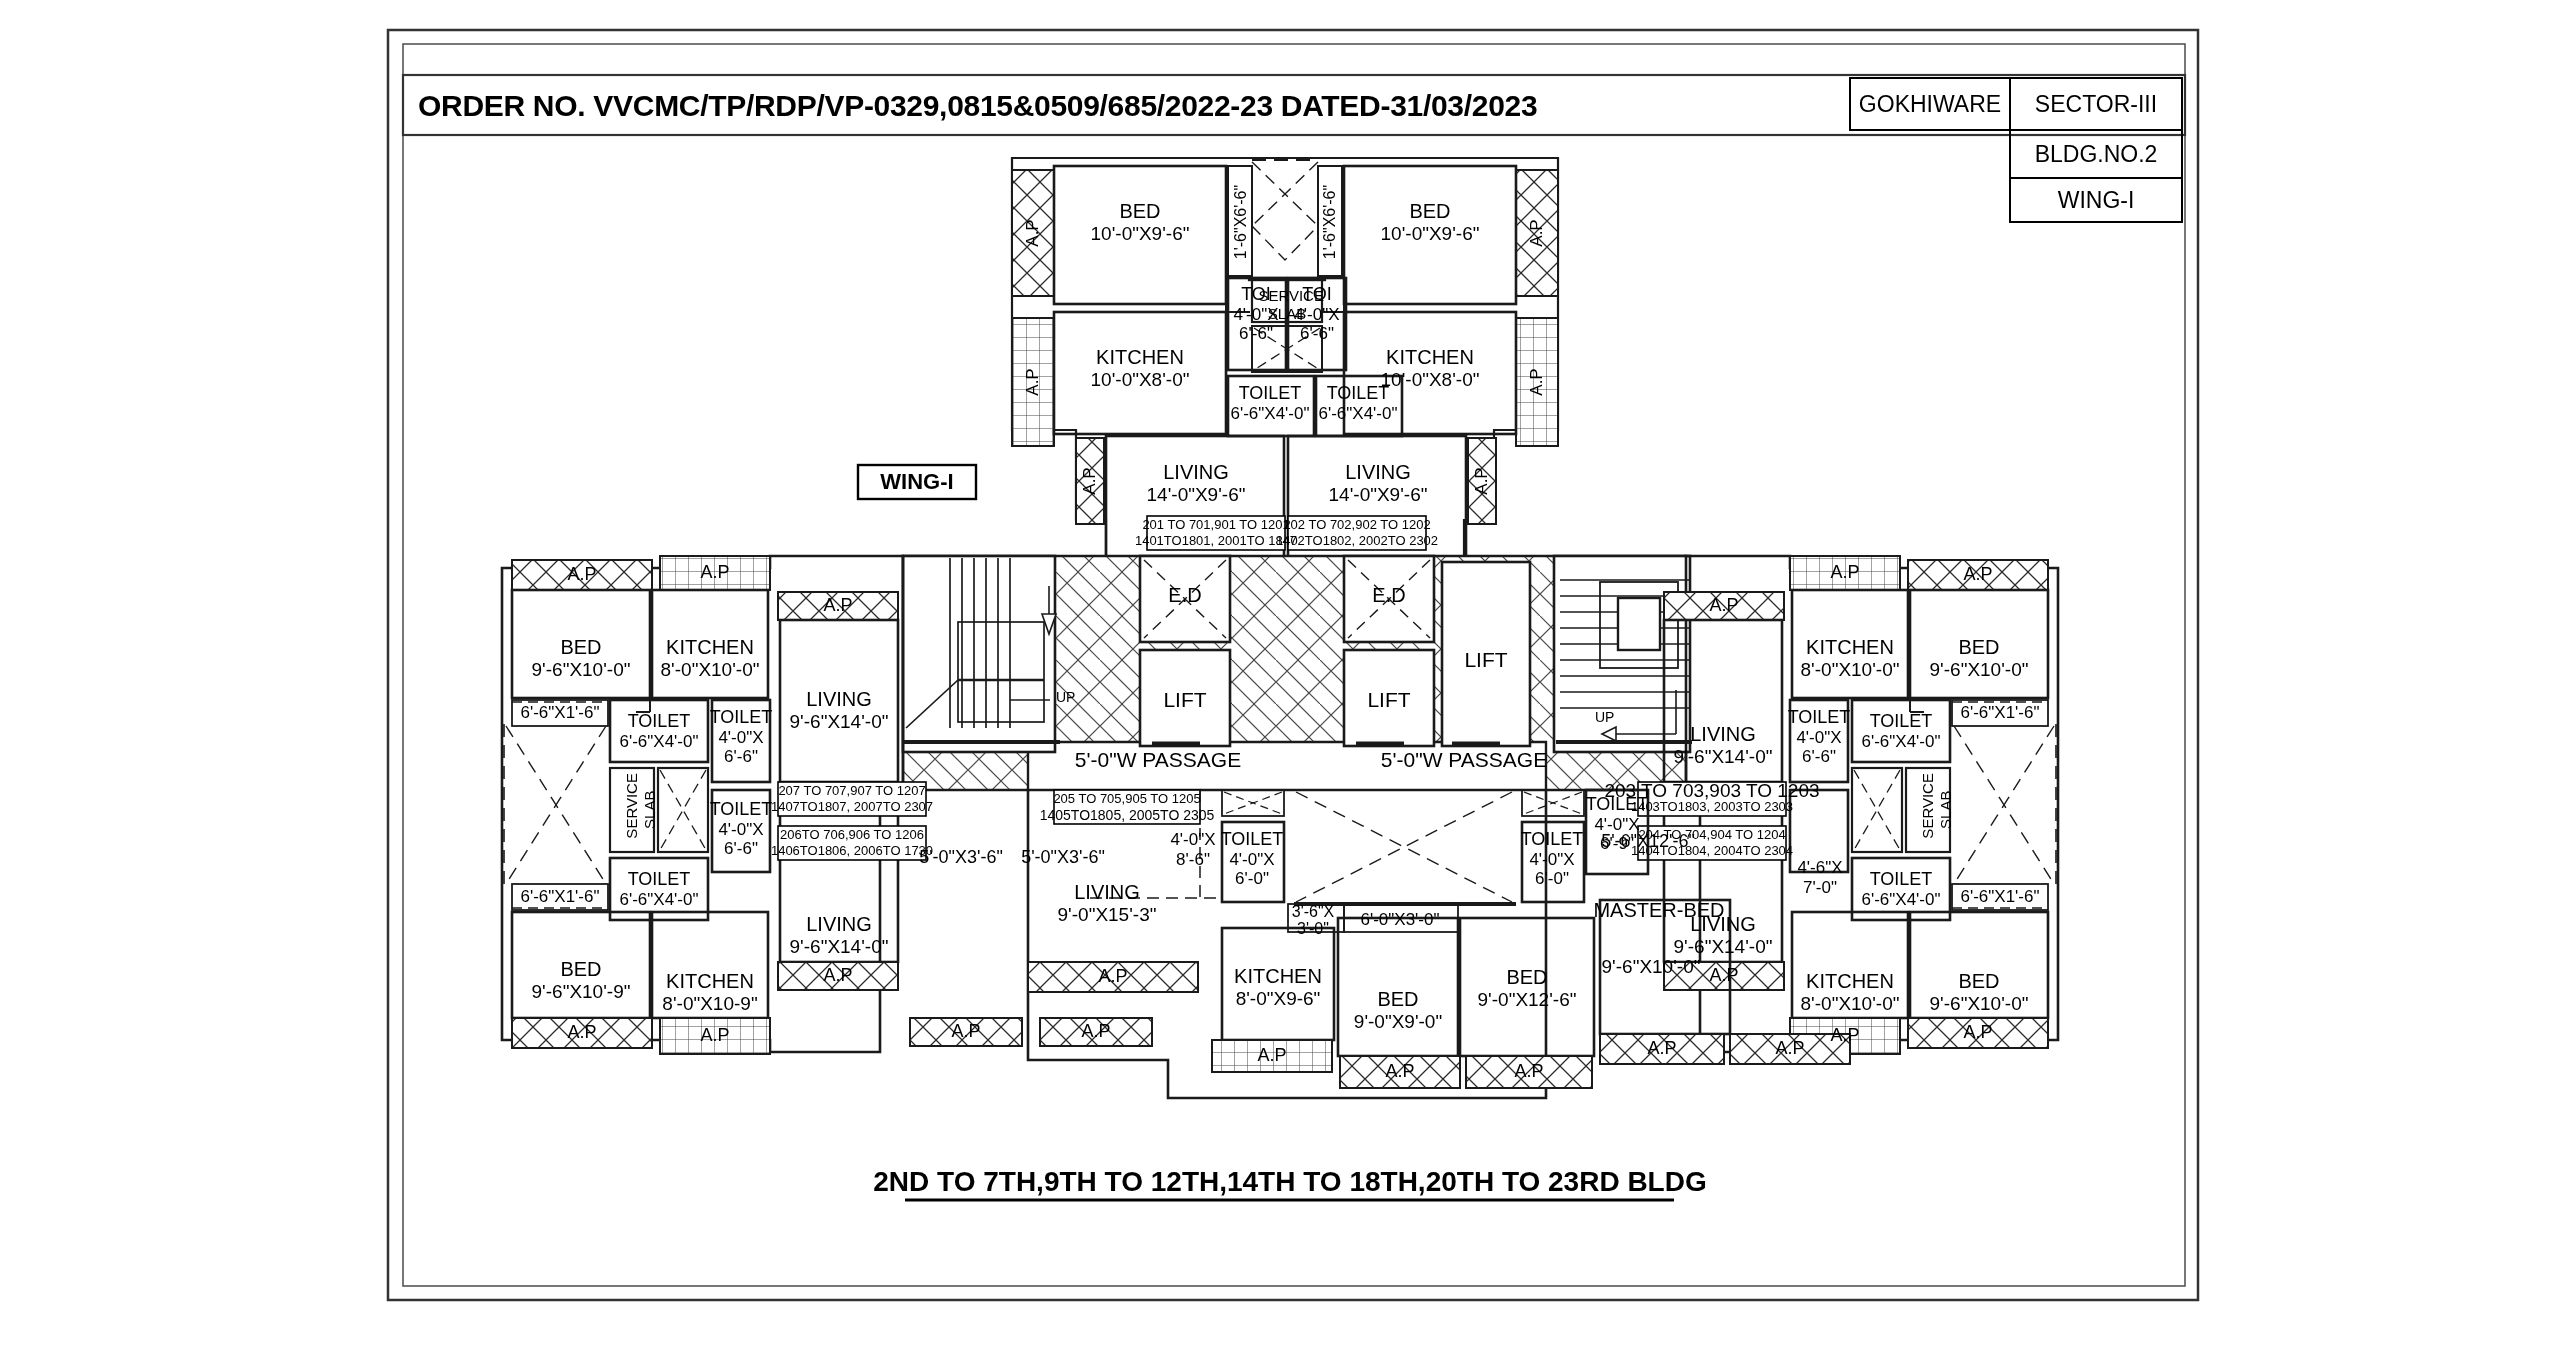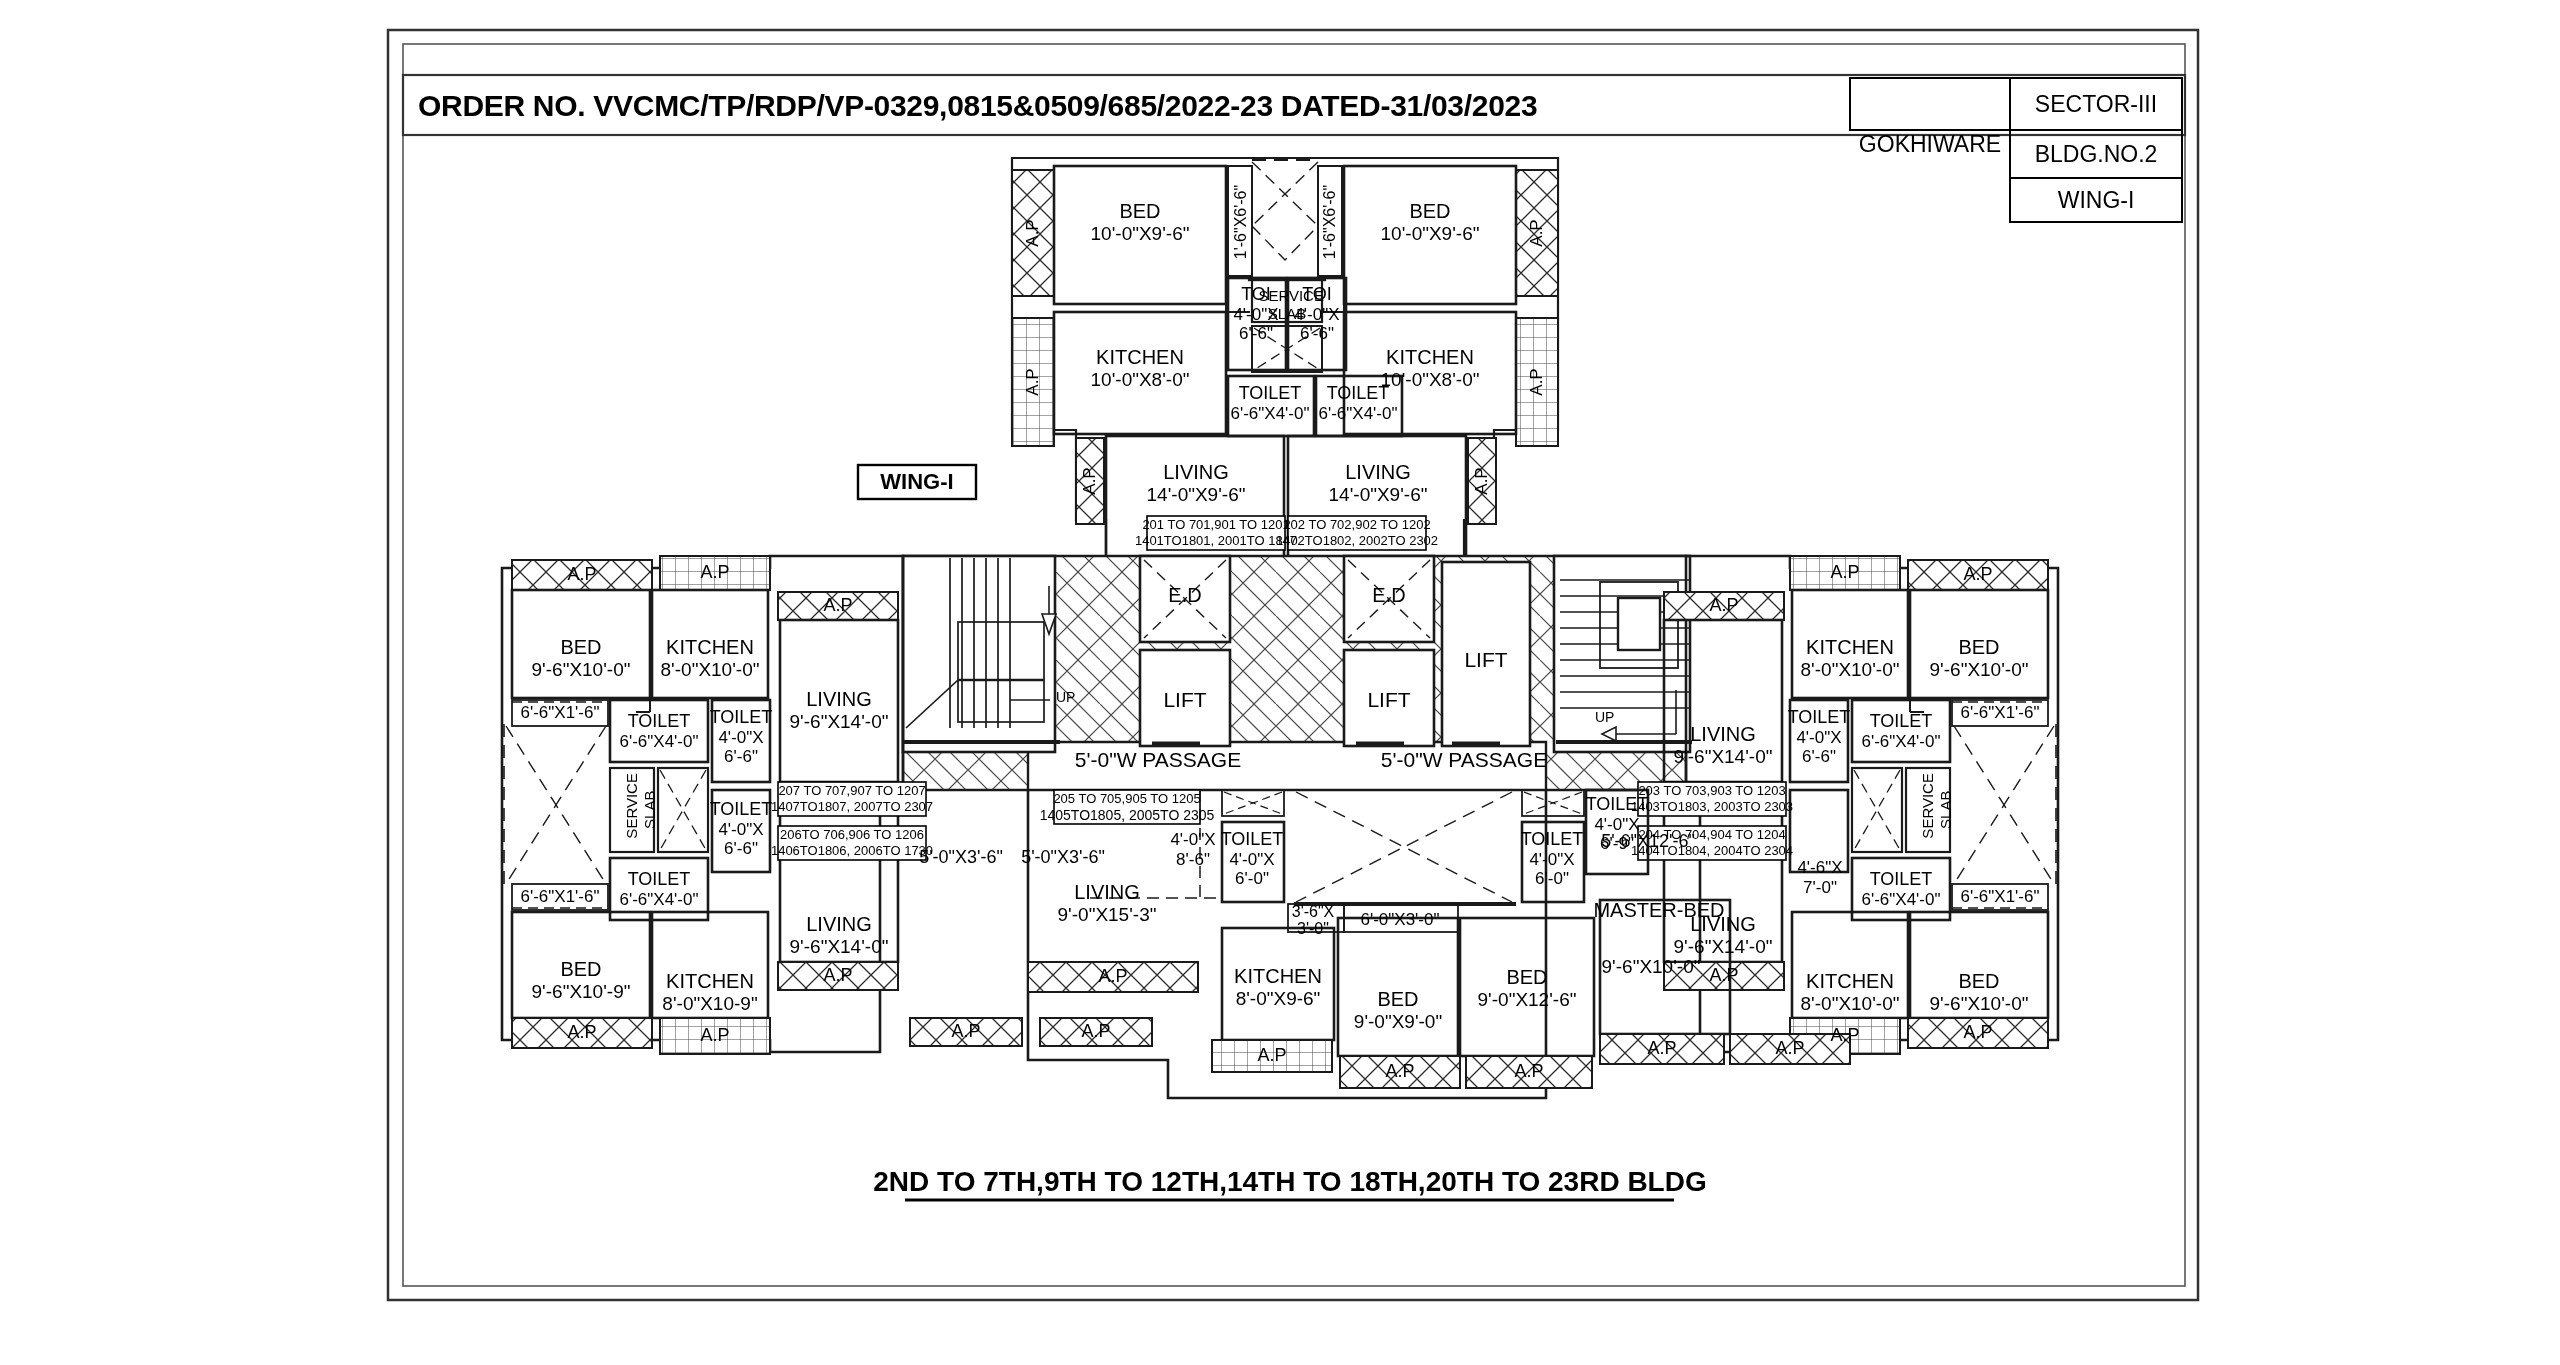--- a/index.html
+++ b/index.html
@@ -277,21 +277,21 @@
   <g stroke="#1a1a1a" stroke-width="2" fill="none">
     <path d="M1226,300 L1226,312 M1226,312 L1250,312"></path>
     <path d="M1344,300 L1344,312 M1320,312 L1344,312"></path>
     <path d="M650,698 L650,712 M636,712 L650,712"></path>
     <path d="M1910,698 L1910,712 M1924,712 L1910,712"></path>
   </g>
 </svg>
 
 <div class="lbl bold" style="left:418px;top:90px;font-size:30px;letter-spacing:-0.3px;">ORDER NO. VVCMC/TP/RDP/VP-0329,0815&amp;0509/685/2022-23 DATED-31/03/2023</div>
 
-<div class="lbl ctr" style="left:1930px;top:104px;font-size:23px;margin-top:40px;">GOKHIWARE</div>
+<div class="lbl ctr" style="left:1930px;top:104px;font-size:23px;">GOKHIWARE</div>
 <div class="lbl ctr" style="left:2096px;top:104px;font-size:23px;">SECTOR-III</div>
 <div class="lbl ctr" style="left:2096px;top:154px;font-size:23px;">BLDG.NO.2</div>
 <div class="lbl ctr" style="left:2096px;top:200px;font-size:23px;">WING-I</div>
 
 <div class="lbl ctr bold" style="left:917px;top:482px;font-size:22px;">WING-I</div>
 
 <div class="lbl ctr bold" style="left:1290px;top:1182px;font-size:28px;">2ND TO 7TH,9TH TO 12TH,14TH TO 18TH,20TH TO 23RD BLDG</div>
 
 <div class="lbl ctr" style="left:1140px;top:212px;font-size:20px;">BED</div>
 <div class="lbl ctr" style="left:1140px;top:234px;font-size:19px;">10'-0"X9'-6"</div>
@@ -424,21 +424,21 @@
 <div class="lbl ctr" style="left:1979px;top:1004px;font-size:19px;">9'-6"X10'-0"</div>
 <div class="lbl ctr" style="left:1850px;top:982px;font-size:20px;">KITCHEN</div>
 <div class="lbl ctr" style="left:1850px;top:1004px;font-size:19px;">8'-0"X10'-0"</div>
 <div class="lbl ctr" style="left:1723px;top:925px;font-size:20px;">LIVING</div>
 <div class="lbl ctr" style="left:1723px;top:947px;font-size:19px;">9'-6"X14'-0"</div>
 
 <div class="lbl ctr" style="left:1820px;top:868px;font-size:17px;">4'-6"X</div>
 <div class="lbl ctr" style="left:1820px;top:888px;font-size:17px;">7'-0"</div>
 <div class="lbl ctr" style="left:1648px;top:842px;font-size:18px;">5'-6"X12'-6"</div>
 
-<div class="lbl ctr" style="left:1712px;top:791px;font-size:13px;">203 TO 703,903 TO 1203</div>
+<div class="lbl ctr" style="left:1712px;top:791px;font-size:19px;">203 TO 703,903 TO 1203</div>
 <div class="lbl ctr" style="left:1712px;top:807px;font-size:13px;">1403TO1803, 2003TO 2303</div>
 <div class="lbl ctr" style="left:1712px;top:835px;font-size:13px;">204 TO 704,904 TO 1204</div>
 <div class="lbl ctr" style="left:1712px;top:851px;font-size:13px;">1404TO1804, 2004TO 2304</div>
 
 <div class="lbl ctr" style="left:1978px;top:575px;font-size:18px;">A.P</div>
 <div class="lbl ctr" style="left:1845px;top:573px;font-size:18px;">A.P</div>
 <div class="lbl ctr" style="left:1724px;top:606px;font-size:18px;">A.P</div>
 <div class="lbl ctr" style="left:1978px;top:1033px;font-size:18px;">A.P</div>
 <div class="lbl ctr" style="left:1845px;top:1036px;font-size:18px;">A.P</div>
 <div class="lbl ctr" style="left:1724px;top:976px;font-size:18px;">A.P</div>

